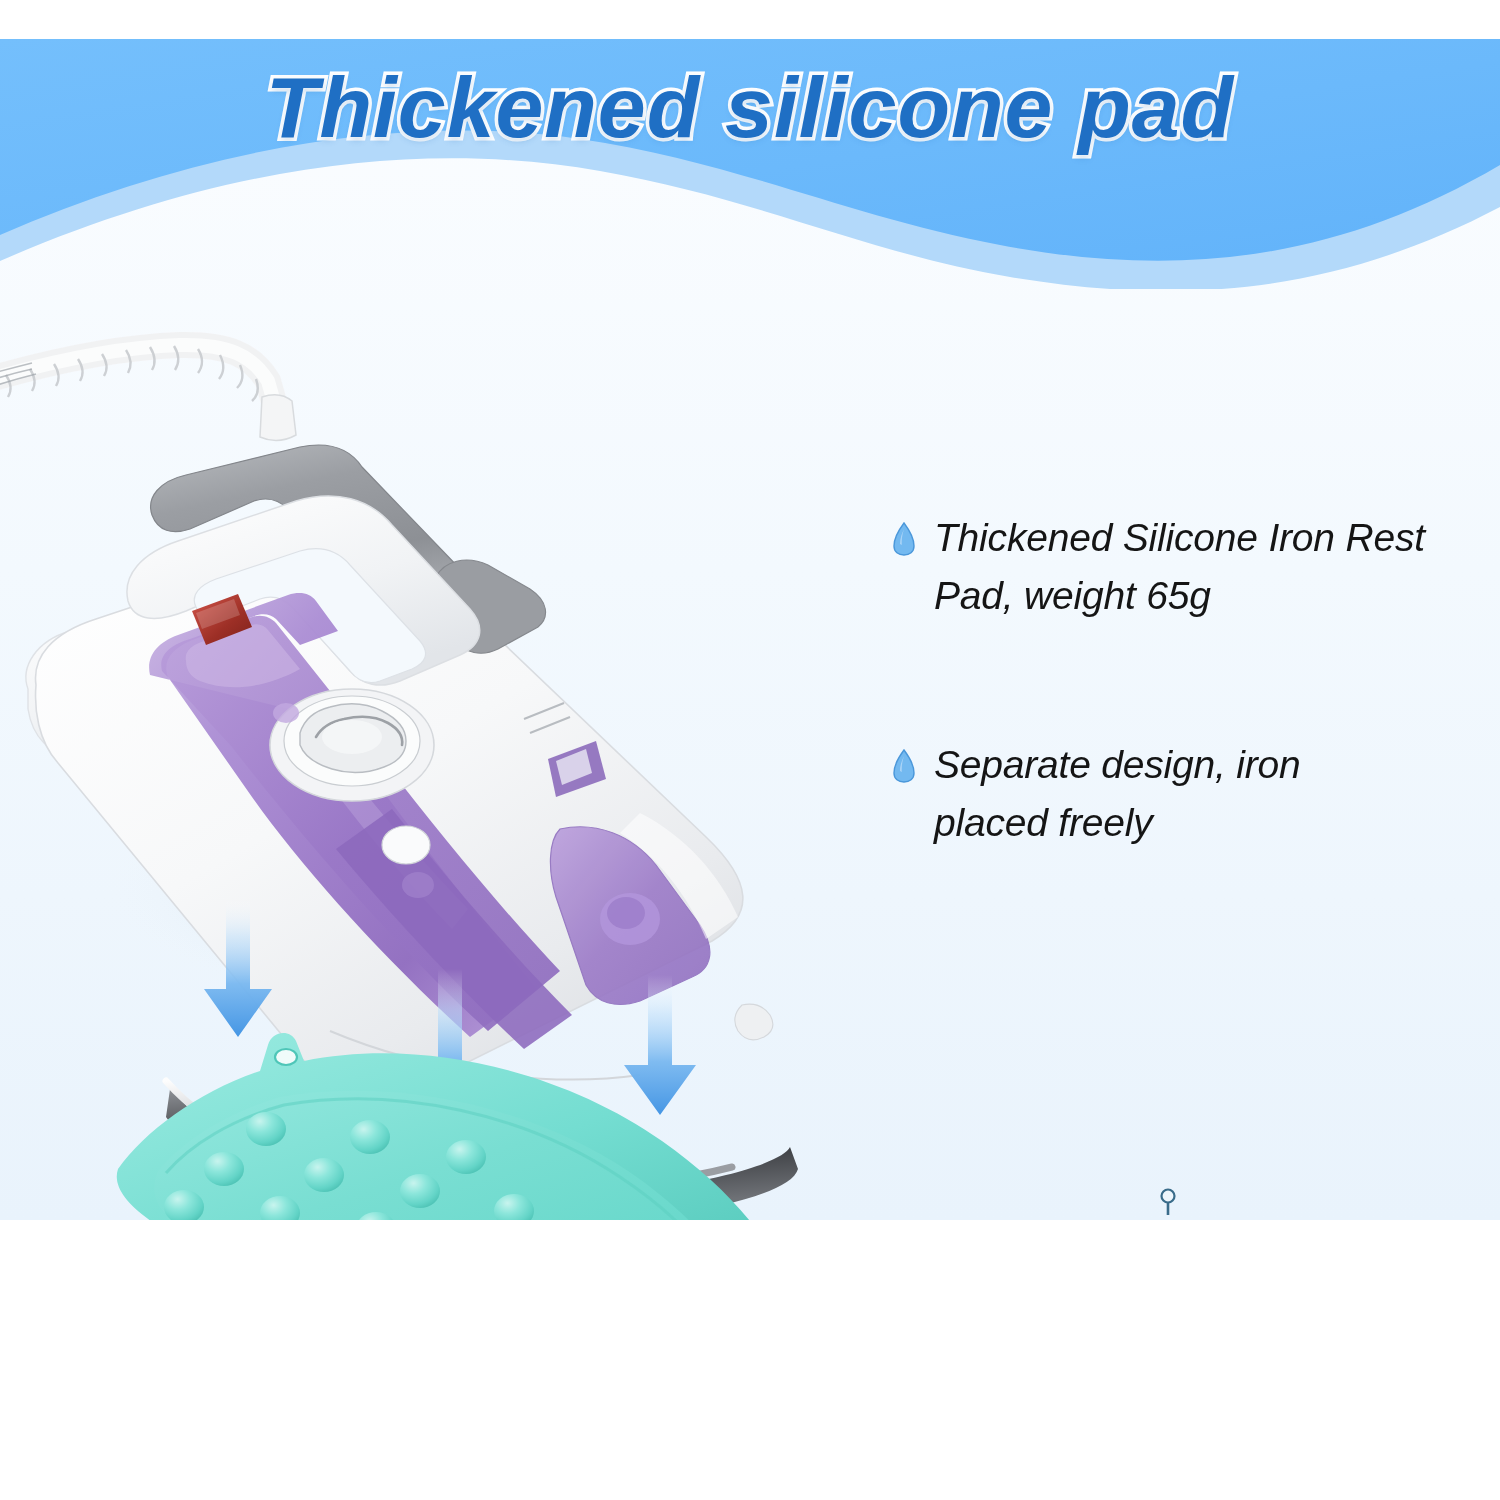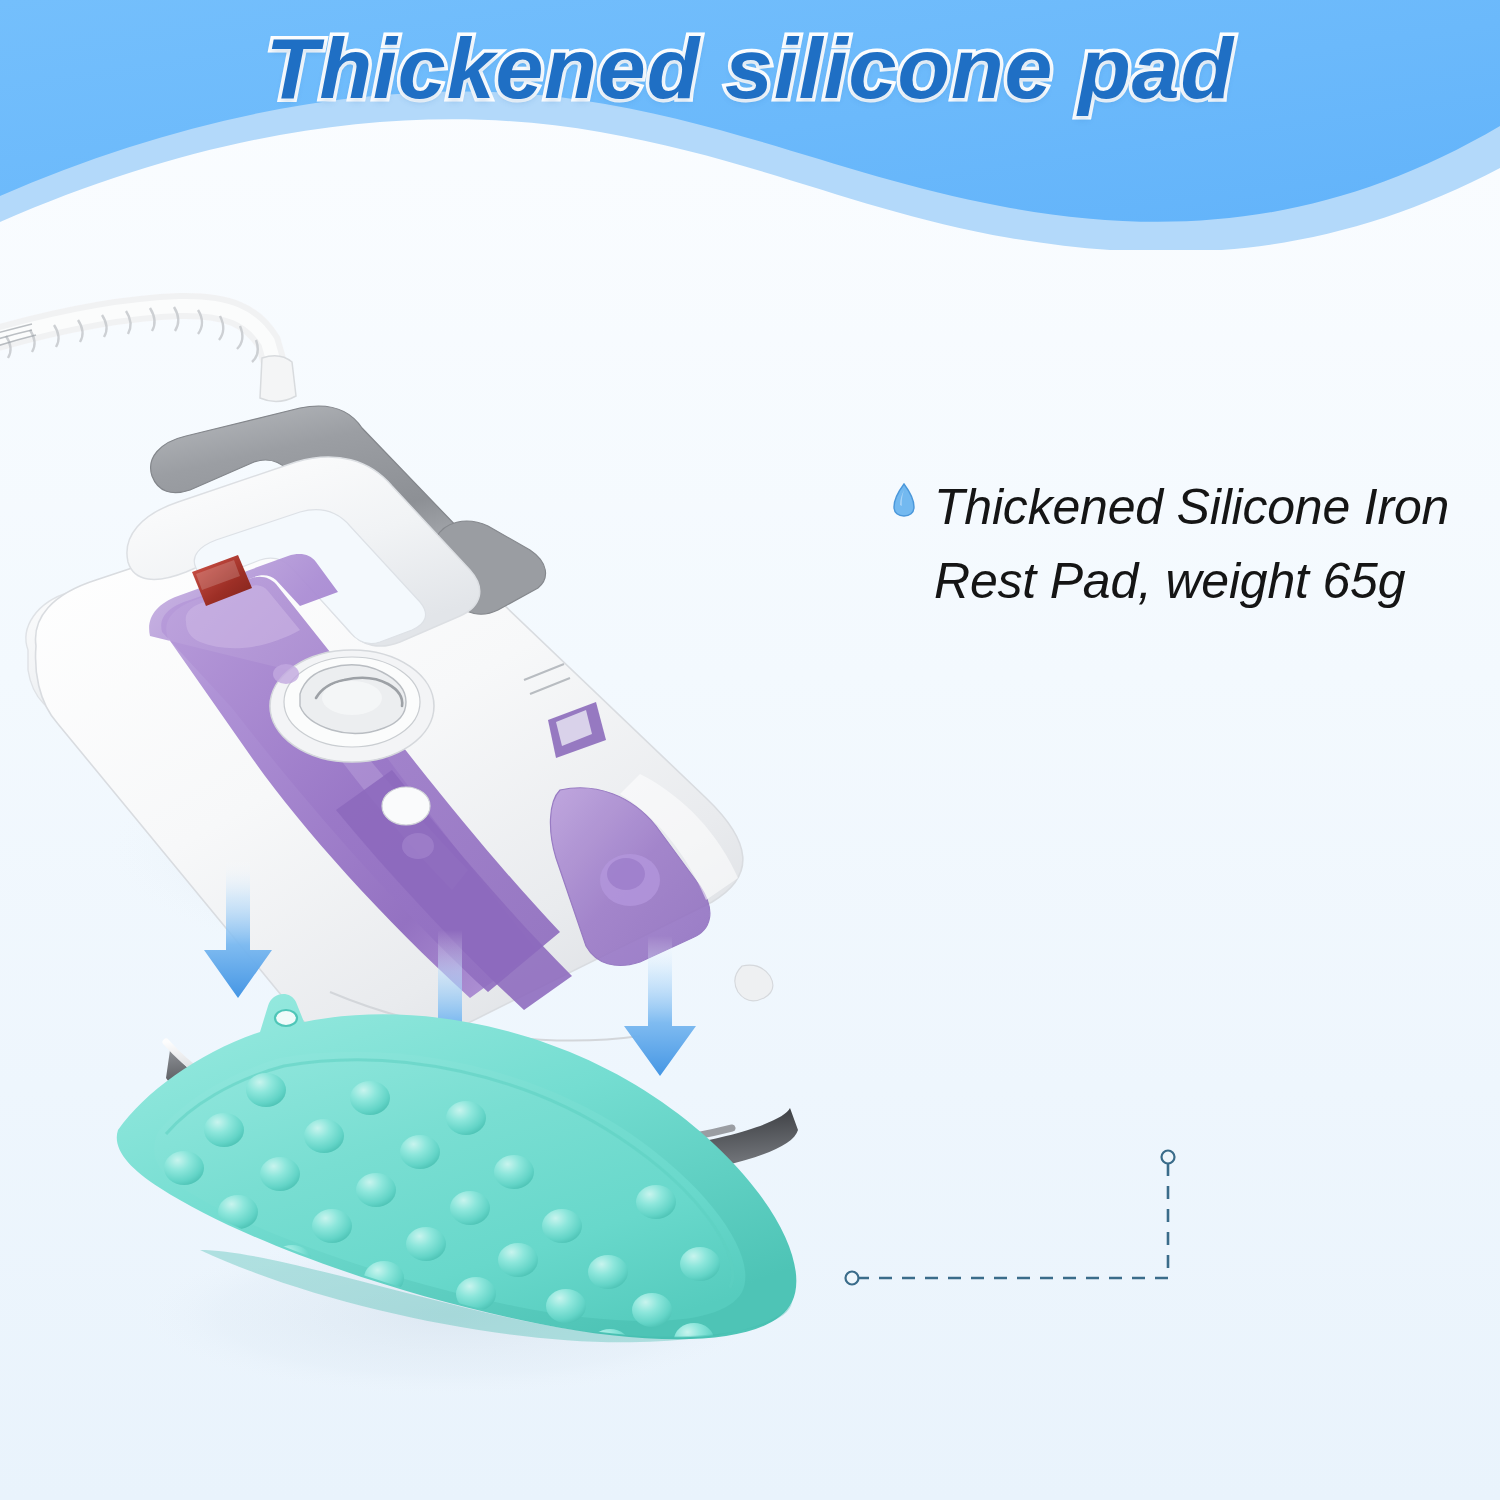--- a/index.html
+++ b/index.html
@@ -4,24 +4,25 @@
 <title>Thickened silicone pad</title>
 <style>
   html, body {
     margin: 0;
     padding: 0;
     background: #ffffff;
   }
   #poster {
     position: relative;
     width: 1500px;
-    height: 1500px;
+    height: 1181px;
     overflow: hidden;
     font-family: "Liberation Sans", "DejaVu Sans", sans-serif;
     background: linear-gradient(180deg, #fbfdff 0%, #f3f9fe 45%, #e9f3fc 100%);
+    margin-top: 39px;
   }
 
   
   .header-band {
     position: absolute;
     left: 0; top: 0;
     width: 1500px;
     height: 250px;
     overflow: hidden;
   }
@@ -73,21 +74,21 @@
   .drop-icon {
     flex: 0 0 auto;
     width: 22px;
     height: 34px;
     margin-top: 13px;
     margin-right: 19px;
   }
   .drop-icon svg { display:block; width: 22px; height: 34px; }
 
   .feature-text {
-    font-size: 50px;
+    font-size: 39px;
     line-height: 1.48;
     font-style: italic;
     font-weight: 400;
     color: #151515;
     letter-spacing: -0.2px;
     max-width: 560px;
   }
   .feature-text.narrow { max-width: 470px; }
   .feature-text.narrow2 { max-width: 430px; }
 
@@ -453,20 +454,30 @@
         <svg viewBox="0 0 22 34">
           <path d="M11,1 C17,9 21,18 21,24 C21,30 16.5,33 11,33
                    C5.5,33 1,30 1,24 C1,18 5,9 11,1 Z" fill="#73b9f0" stroke="#4a97da" stroke-width="1.4"></path>
           <path d="M7,22 C7,16 9,11 11,7 C9,13 8.5,18 8.8,23 Z" fill="#bcdcf8" opacity="0.75"></path>
         </svg>
       </span>
       <span class="feature-text">Thickened Silicone Iron Rest Pad, weight 65g</span>
     </div>
 
 
+    <div class="feature">
+      <span class="drop-icon">
+        <svg viewBox="0 0 22 34">
+          <path d="M11,1 C17,9 21,18 21,24 C21,30 16.5,33 11,33
+                   C5.5,33 1,30 1,24 C1,18 5,9 11,1 Z" fill="#73b9f0" stroke="#4a97da" stroke-width="1.4"></path>
+          <path d="M7,22 C7,16 9,11 11,7 C9,13 8.5,18 8.8,23 Z" fill="#bcdcf8" opacity="0.75"></path>
+        </svg>
+      </span>
+      <span class="feature-text narrow2">Separate design, iron placed freely</span>
+    </div>
 
   </div>
 
   <div class="callout">
     <svg viewBox="0 0 380 180">
       <path d="M26,148 L338,148 L338,32" fill="none" stroke="#3a6c8a" stroke-width="2.6" stroke-dasharray="13 10" stroke-linecap="butt"></path>
       <circle cx="22" cy="148" r="6.5" fill="#eef6fc" stroke="#3a6c8a" stroke-width="2.2"></circle>
       <circle cx="338" cy="27" r="6.5" fill="#eef6fc" stroke="#3a6c8a" stroke-width="2.2"></circle>
     </svg>
   </div>

